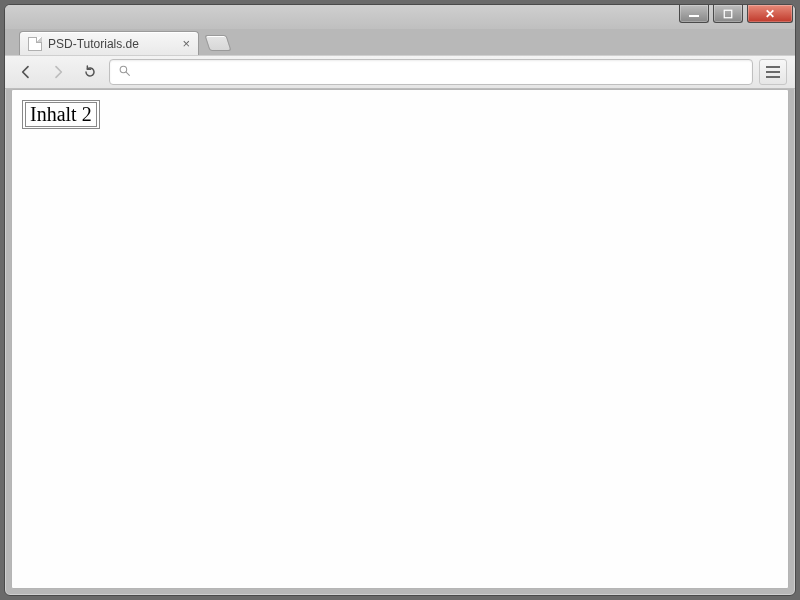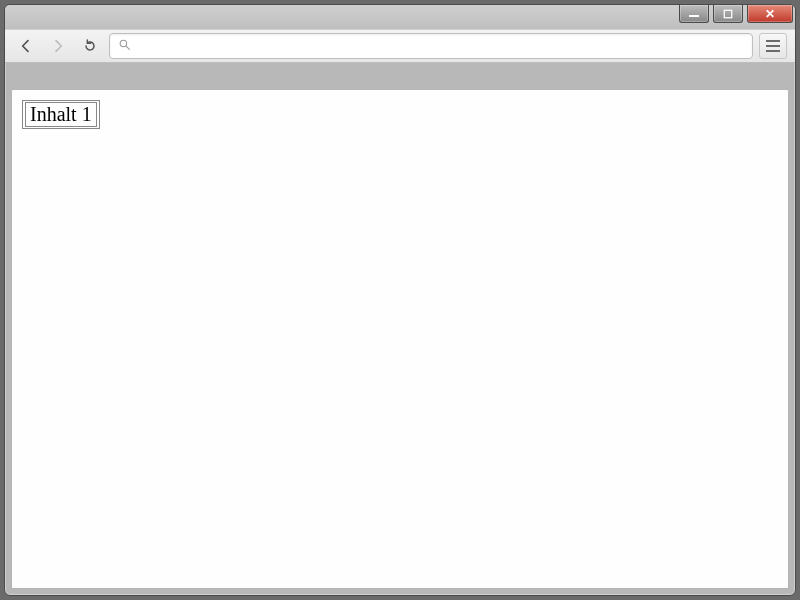--- a/index.html
+++ b/index.html
@@ -173,20 +173,28 @@
         <svg viewBox="0 0 12 12">
             <rect x="1.5" y="1.5" width="9" height="9" fill="none" stroke="#fff" stroke-width="1.5"></rect>
           </svg>
       </div>
       <div class="win-btn win-close" title="Close">
         <span class="win-close-x">✕</span>
       </div>
     </div>
   </div>
 
+  <div class="tabstrip">
+    <div class="tab">
+      <span class="page-icon"></span>
+      <span>PSD-Tutorials.de</span>
+      <span class="tab-close">×</span>
+    </div>
+    <div class="new-tab"></div>
+  </div>
 
   <div class="toolbar">
     <div class="nav-btn">
       <svg viewBox="0 0 24 24">
           <path d="M15 4 L7 12 L15 20" fill="none" stroke="currentColor" stroke-width="2.5" stroke-linecap="round" stroke-linejoin="round"></path>
         </svg>
     </div>
     <div class="nav-btn disabled">
       <svg viewBox="0 0 24 24">
           <path d="M9 4 L17 12 L9 20" fill="none" stroke="currentColor" stroke-width="2.5" stroke-linecap="round" stroke-linejoin="round"></path>
@@ -209,18 +217,18 @@
     </div>
     <div class="menu-btn">
       <span class="lines"></span>
     </div>
   </div>
 
   <div class="viewport">
     <div class="page-content">
       <span class="boxed">
         <span class="boxed-inner">
-          <span>Inhalt 1</span>
+          <span>Inhalt 2</span>
         </span>
       </span>
     </div>
   </div>
 </div>
 
 </body></html>

